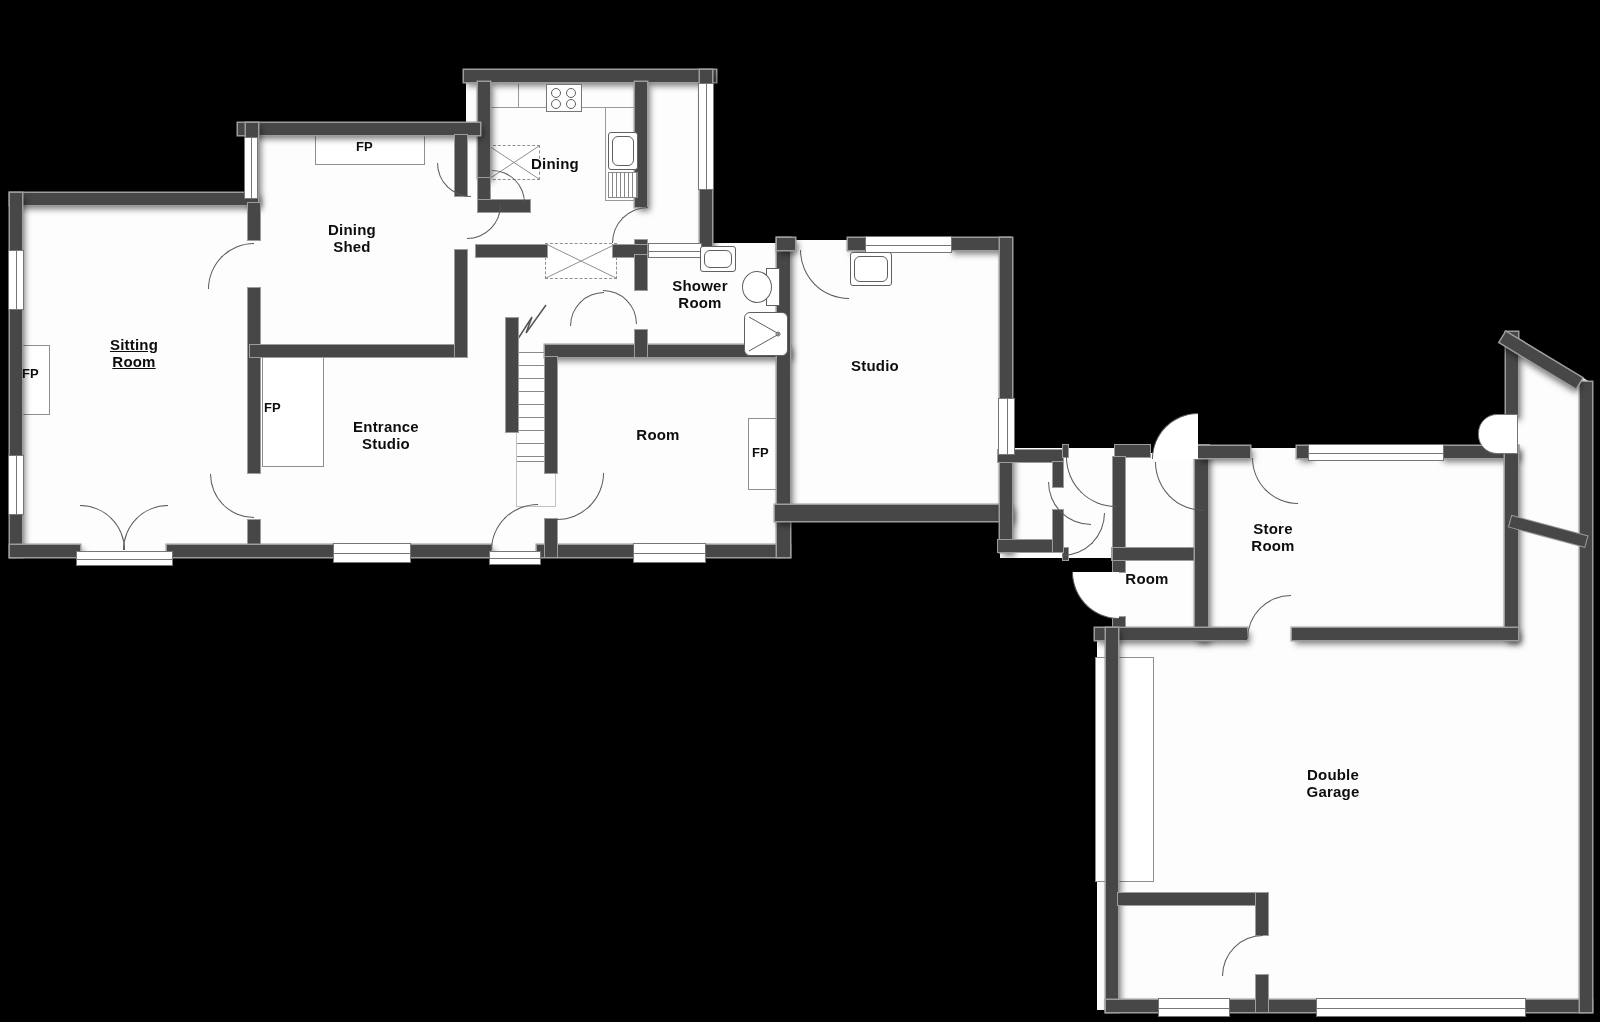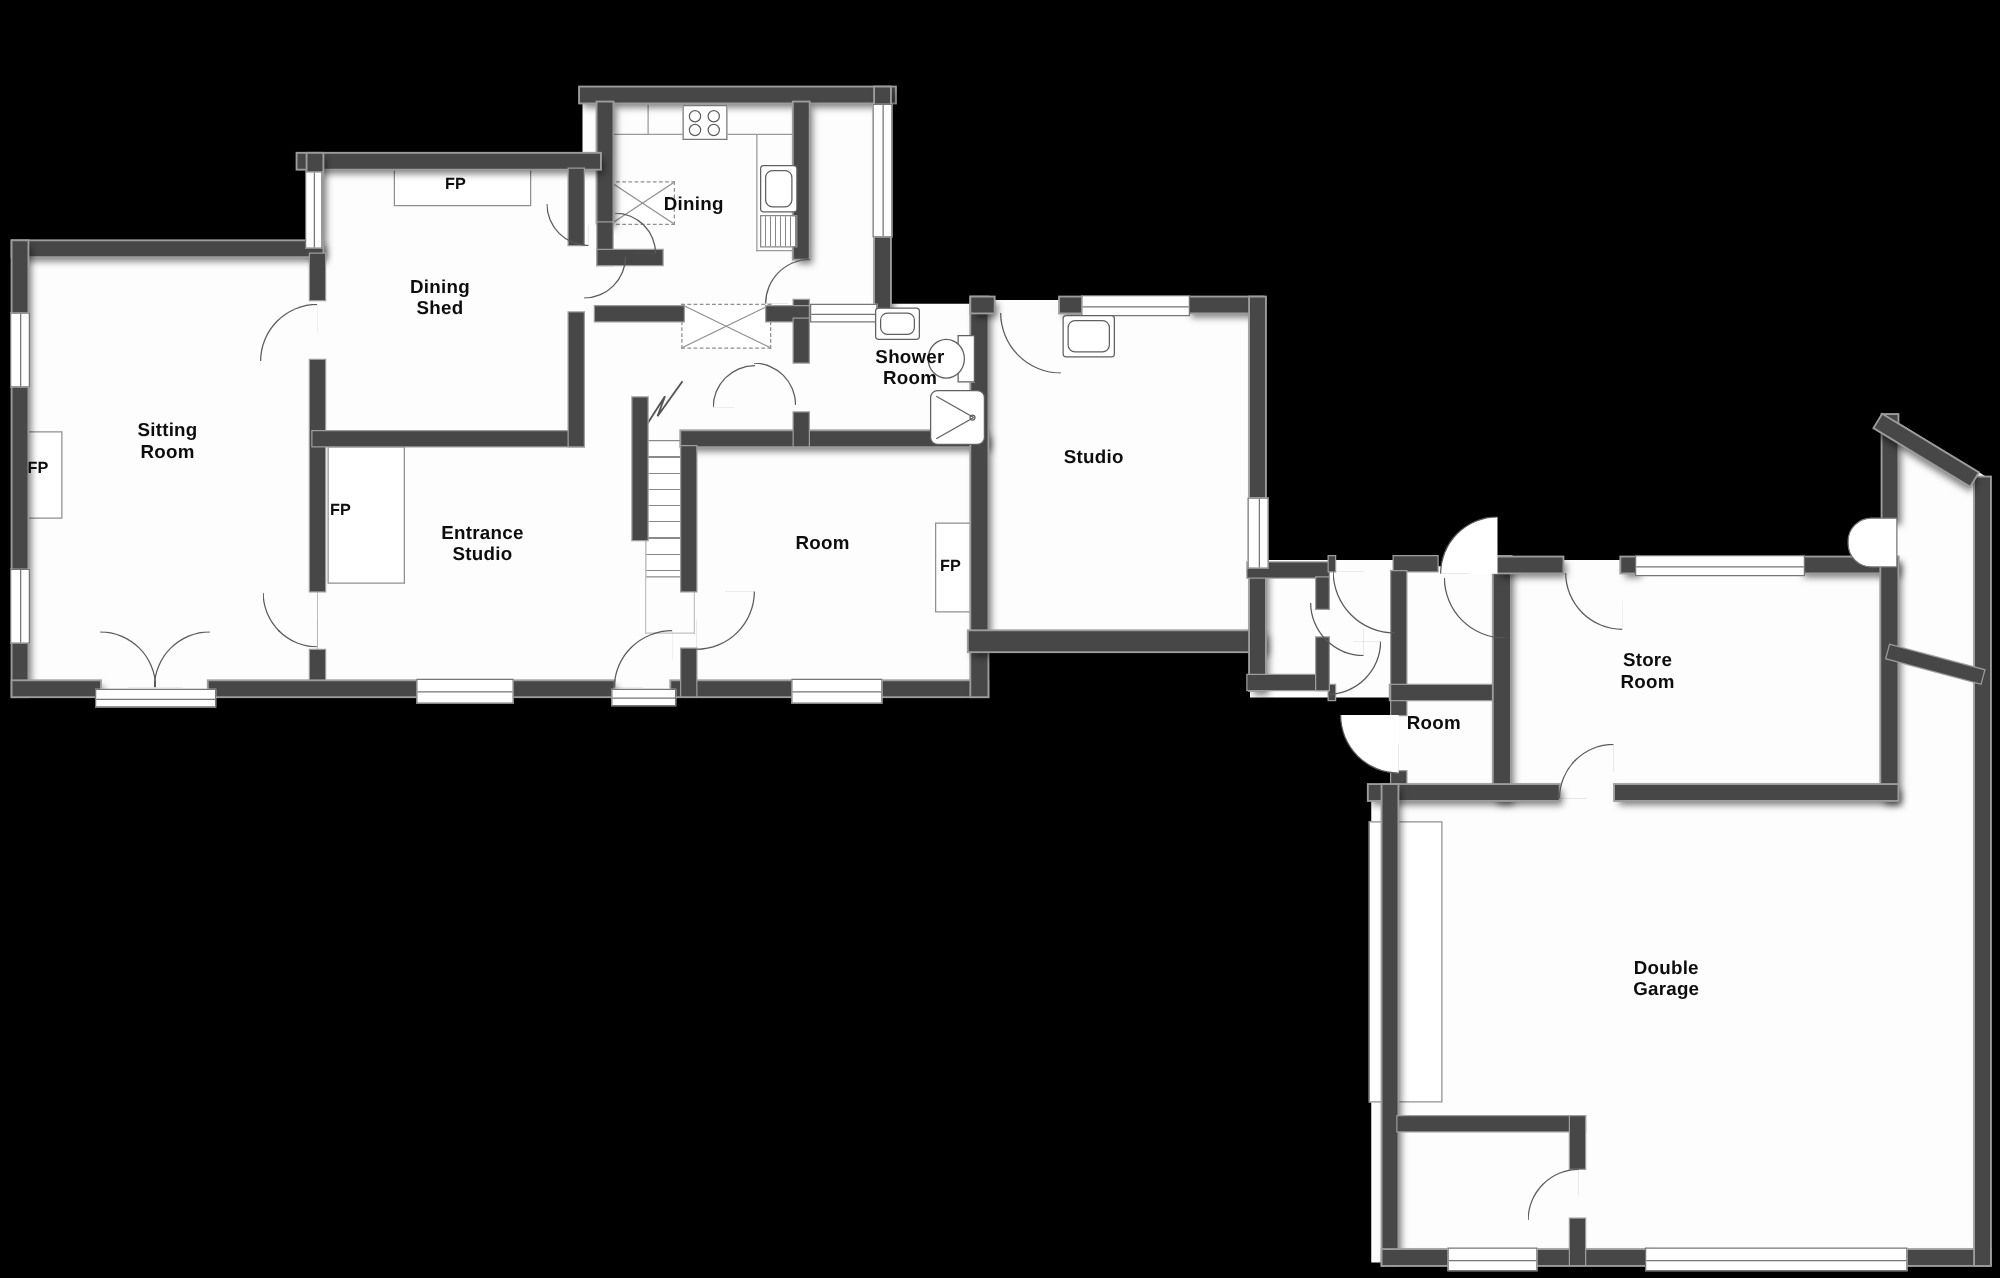--- a/index.html
+++ b/index.html
@@ -212,33 +212,33 @@
   <div style="position:absolute;left:744px;top:312px;width:42px;height:42px;background:#fff;border:1px solid #606060;border-radius:6px;">
     <svg class="ovl" style="left:0;top:0;" width="42" height="42">
       <line x1="4" y1="4" x2="34" y2="21" stroke="#606060"></line>
       <line x1="4" y1="38" x2="34" y2="21" stroke="#606060"></line>
       <circle cx="33" cy="21" r="2" fill="none" stroke="#606060"></circle>
     </svg>
   </div>
 
   <div class="sink" style="left:850px;top:252px;width:40px;height:32px;"></div>
 
-  <div class="lbl" style="left:74px;top:336px;width:120px;">Sitting
+  <div class="lbl" style="left:74px;top:336px;width:120px;text-decoration:underline;">Sitting
 Room</div>
   <div class="lbl" style="left:292px;top:221px;width:120px;">Dining
 Shed</div>
   <div class="lbl" style="left:505px;top:155px;width:100px;">Dining</div>
-  <div class="lbl" style="left:678px;top:277px;width:100px;">Shower
+  <div class="lbl" style="left:650px;top:277px;width:100px;">Shower
 Room</div>
   <div class="lbl" style="left:326px;top:418px;width:120px;">Entrance
 Studio</div>
   <div class="lbl" style="left:618px;top:426px;width:80px;">Room</div>
   <div class="lbl" style="left:835px;top:357px;width:80px;">Studio</div>
   <div class="lbl" style="left:1107px;top:570px;width:80px;">Room</div>
-  <div class="lbl" style="left:1268px;top:520px;width:100px;text-align:center;">Store
+  <div class="lbl" style="left:1223px;top:520px;width:100px;text-align:center;">Store
 Room</div>
   <div class="lbl" style="left:1283px;top:766px;width:100px;">Double
 Garage</div>
 
   <div class="fp" style="left:22px;top:366px;">FP</div>
   <div class="fp" style="left:356px;top:139px;">FP</div>
   <div class="fp" style="left:264px;top:400px;">FP</div>
   <div class="fp" style="left:752px;top:445px;">FP</div>
 
 </div>

